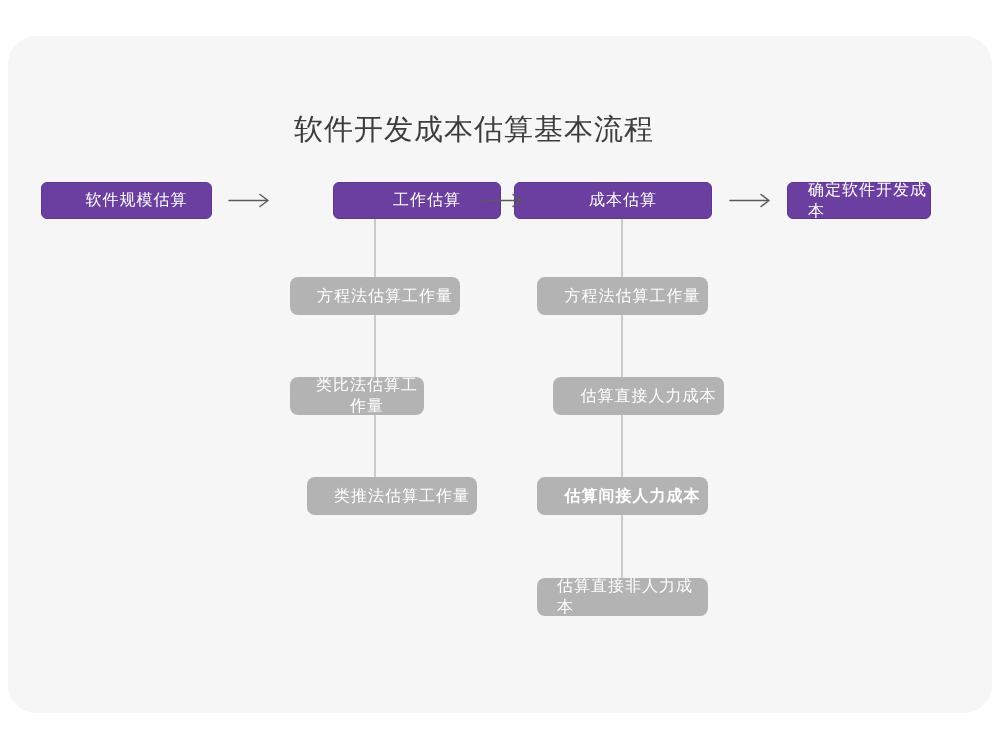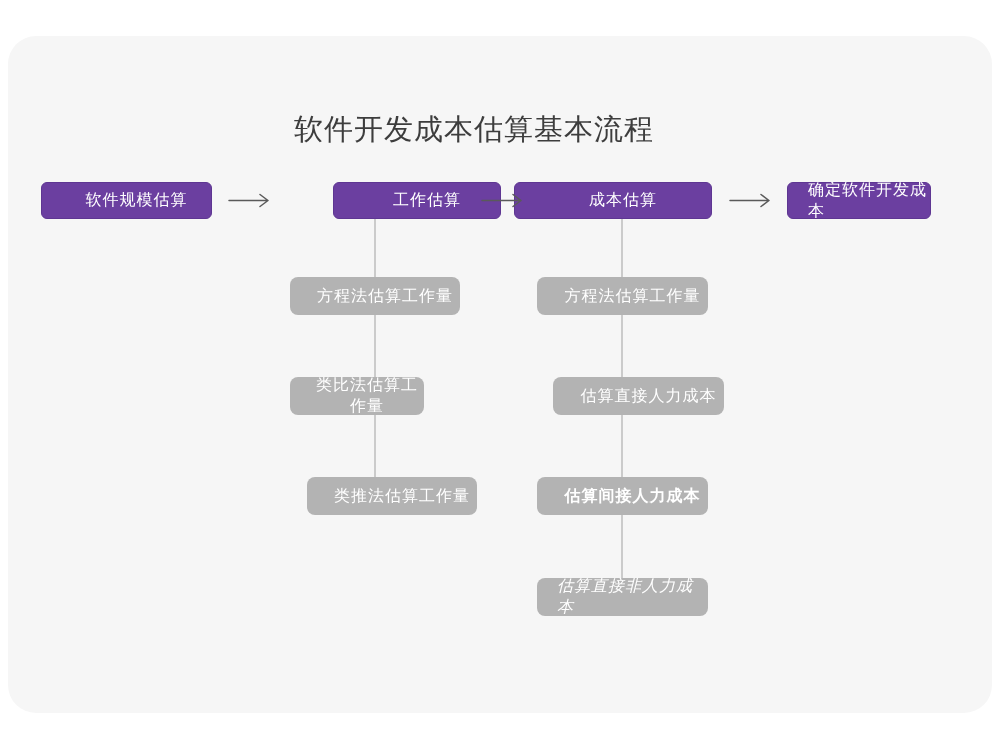--- a/index.html
+++ b/index.html
@@ -123,17 +123,17 @@
 
   <div class="substep" style="left:537px; top:277px; width:171px;">
     <span>方程法估算工作量</span>
   </div>
   <div class="substep" style="left:537px; top:377px; width:171px;margin-left:16px;">
     <span>估算直接人力成本</span>
   </div>
   <div class="substep" style="left:537px; top:477px; width:171px;font-weight:bold;">
     <span>估算间接人力成本</span>
   </div>
-  <div class="substep" style="left:537px; top:578px; width:171px;font-style:italic;">
+  <div class="substep" style="left:537px; top:578px; width:171px;">
     <span>估算直接非人力成本</span>
   </div>
 
 </div>
 
 </body></html>

